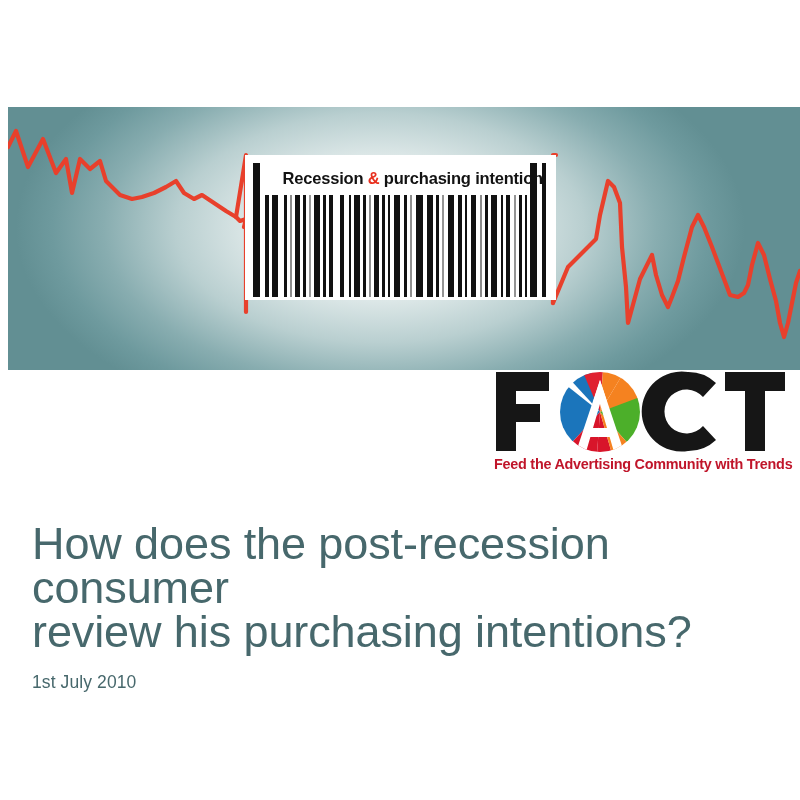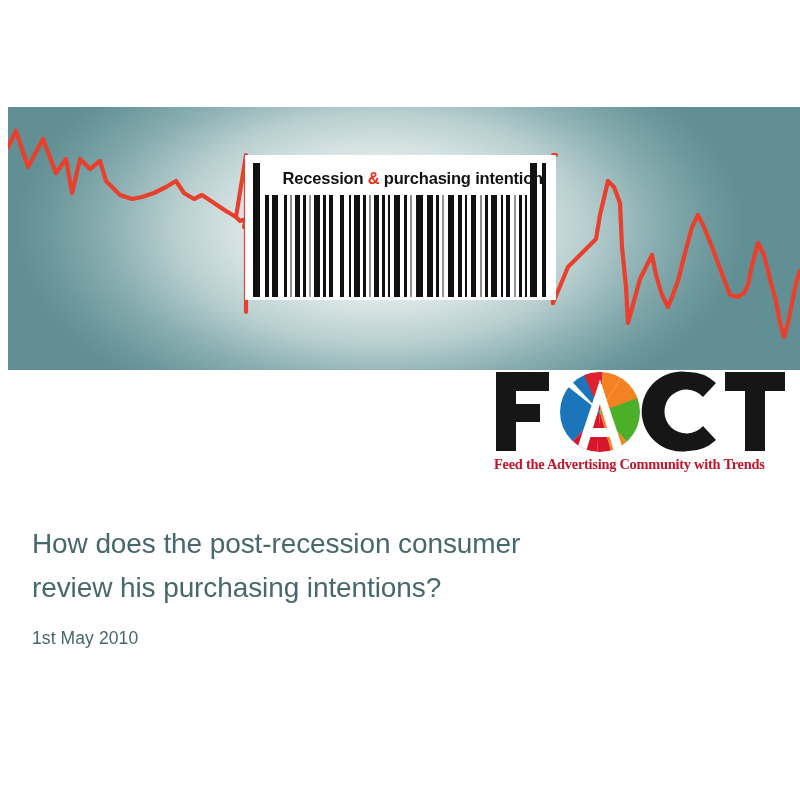--- a/index.html
+++ b/index.html
@@ -93,40 +93,40 @@
     top: 0;
     width: 298px;
     height: 110px;
     display: block;
   }
   #fact-tagline {
     position: absolute;
     left: 2px;
     top: 87px;
     width: 294px;
-    font-family: Liberation Serif, serif;
+    font-family: Liberation Sans, sans-serif;
     font-weight: bold;
     font-size: 14.4px;
     letter-spacing: -0.25px;
     color: #c0152a;
     white-space: nowrap;
     line-height: 18px;
   }
 
   
   #title-block {
     position: absolute;
     left: 32px;
     top: 522px;
     width: 730px;
   }
   #deck-title {
     font-family: "Liberation Sans", sans-serif;
     font-weight: normal;
-    font-size: 28px;
+    font-size: 45px;
     line-height: 44px;
     color: #47686c;
     letter-spacing: -0.1px;
     white-space: pre-line;
   }
   #deck-date {
     margin-top: 17px;
     font-family: "Liberation Sans", sans-serif;
     font-weight: normal;
     font-size: 17.5px;
@@ -256,14 +256,14 @@
       <rect x="233" y="4" width="60" height="19"></rect>
       <rect x="253" y="4" width="20" height="79"></rect>
     </g>
   </svg>
   <div id="fact-tagline">Feed the Advertising Community with Trends</div>
 </div>
 
 <div id="title-block">
   <div id="deck-title">How does the post-recession consumer
 review his purchasing intentions?</div>
-  <div id="deck-date">1st May 2010</div>
+  <div id="deck-date">1st July 2010</div>
 </div>
 
 </body></html>

